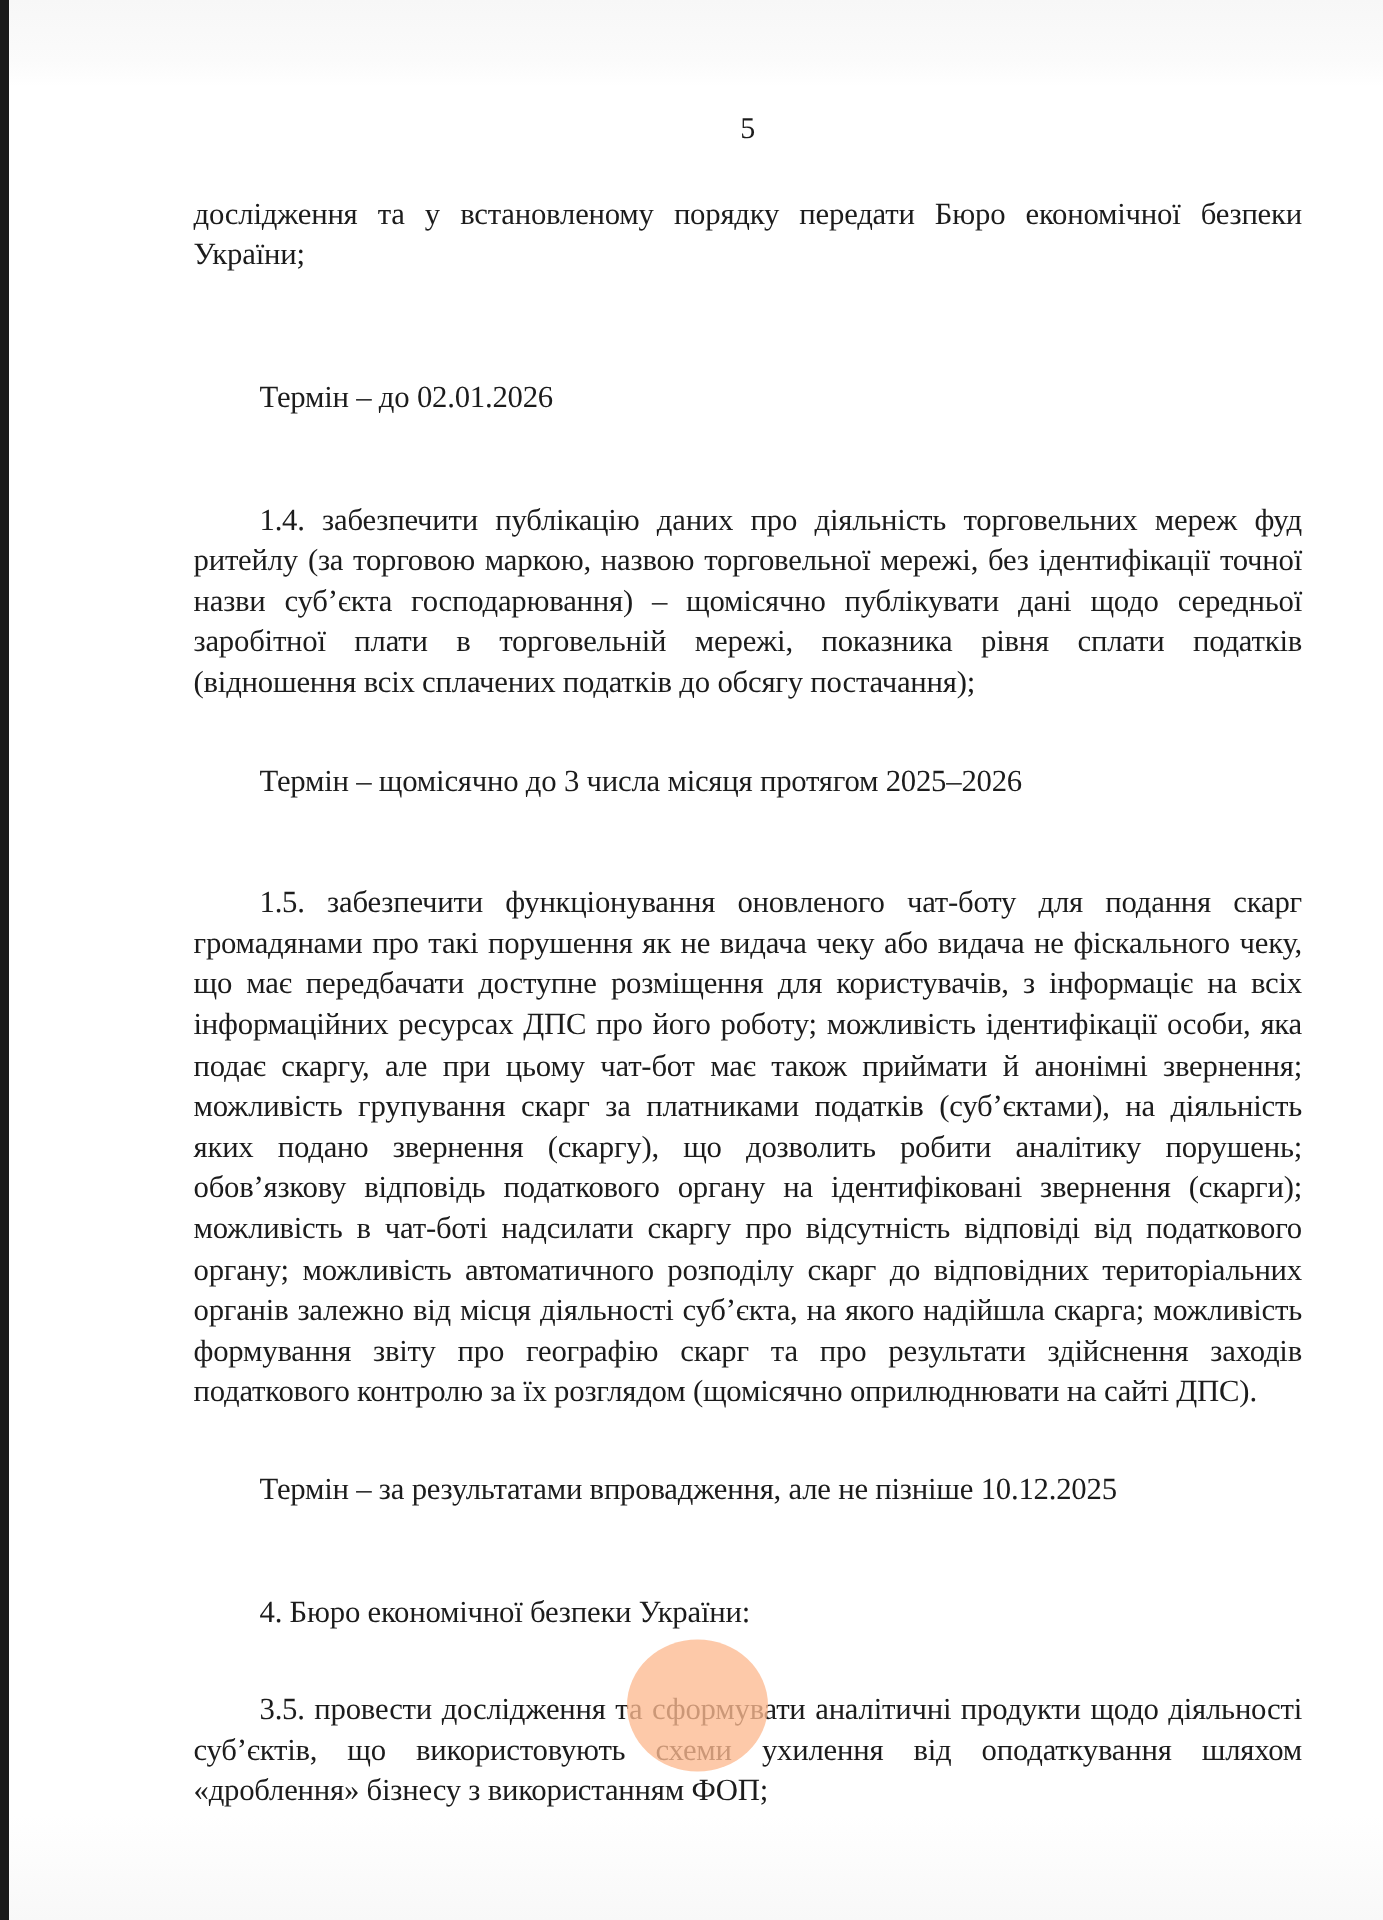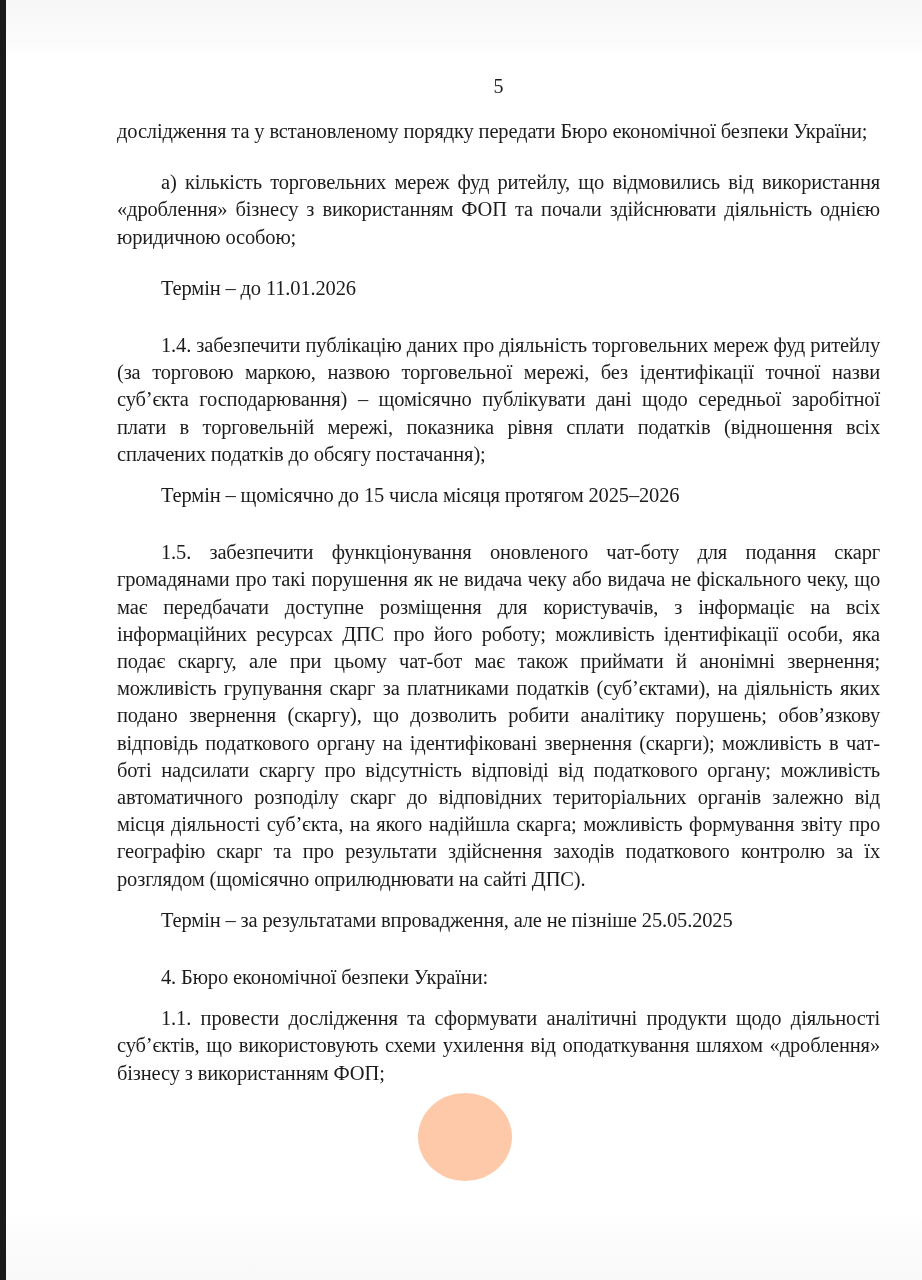--- a/index.html
+++ b/index.html
@@ -24,21 +24,21 @@
   .page {
     position: absolute; left: 115px; top: 72px; width: 767px;
   }
   .page-number {
     text-align: center; font-size: 20px; line-height: 28px;
     margin-left: 0; height: 28px; padding-left: 0;
   }
   .page-number span { display: inline-block; margin-left: 0; }
   .para {
     font-size: 20.5px; line-height: 27.2px; text-align: justify;
-    text-indent: 44px; margin: 2px;
+    text-indent: 44px; margin: 14px;
     letter-spacing: -0.15px;
   }
   .para.noindent { text-indent: 0; }
   .gap-s { height: 10px; }
   .gap-m { height: 16px; }
   .gap-l { height: 26px; }
   .touch-indicator {
     position: absolute; left: 418px; top: 1093px; width: 94px; height: 88px;
     border-radius: 50%;
     background: rgba(253, 186, 145, 0.78);
@@ -53,31 +53,30 @@
 
 <div class="page">
   <div class="page-number">
     <span>5</span>
   </div>
   <div class="gap-m"></div>
 
   <p class="para noindent">дослідження та у встановленому порядку передати Бюро економічної безпеки України;</p>
   <div class="gap-s"></div>
   <div class="gap-s"></div>
-  <p class="para">а) кількість торговельних мереж фуд ритейлу, що відмовились від використання «дроблення» бізнесу з використанням ФОП та почали здійснювати діяльність однією юридичною особою;</p>
   <div class="gap-s"></div>
   <div class="gap-s"></div>
-  <p class="para">Термін – до 11.01.2026</p>
+  <p class="para">Термін – до 02.01.2026</p>
   <div class="gap-l"></div>
   <p class="para">1.4. забезпечити публікацію даних про діяльність торговельних мереж фуд ритейлу (за торговою маркою, назвою торговельної мережі, без ідентифікації точної назви суб’єкта господарювання) – щомісячно публікувати дані щодо середньої заробітної плати в торговельній мережі, показника рівня сплати податків (відношення всіх сплачених податків до обсягу постачання);</p>
   <div class="gap-s"></div>
-  <p class="para">Термін – щомісячно до 15 числа місяця протягом 2025–2026</p>
+  <p class="para">Термін – щомісячно до 3 числа місяця протягом 2025–2026</p>
   <div class="gap-l"></div>
   <p class="para">1.5. забезпечити функціонування оновленого чат-боту для подання скарг громадянами про такі порушення як не видача чеку або видача не фіскального чеку, що має передбачати доступне розміщення для користувачів, з інформаціє на всіх інформаційних ресурсах ДПС про його роботу; можливість ідентифікації особи, яка подає скаргу, але при цьому чат-бот має також приймати й анонімні звернення; можливість групування скарг за платниками податків (суб’єктами), на діяльність яких подано звернення (скаргу), що дозволить робити аналітику порушень; обов’язкову відповідь податкового органу на ідентифіковані звернення (скарги); можливість в чат-боті надсилати скаргу про відсутність відповіді від податкового органу; можливість автоматичного розподілу скарг до відповідних територіальних органів залежно від місця діяльності суб’єкта, на якого надійшла скарга; можливість формування звіту про географію скарг та про результати здійснення заходів податкового контролю за їх розглядом (щомісячно оприлюднювати на сайті ДПС).</p>
   <div class="gap-s"></div>
-  <p class="para">Термін – за результатами впровадження, але не пізніше 25.05.2025</p>
+  <p class="para">Термін – за результатами впровадження, але не пізніше 10.12.2025</p>
   <div class="gap-l"></div>
   <p class="para">4. Бюро економічної безпеки України:</p>
   <div class="gap-s"></div>
-  <p class="para">1.1. провести дослідження та сформувати аналітичні продукти щодо діяльності суб’єктів, що використовують схеми ухилення від оподаткування шляхом «дроблення» бізнесу з використанням ФОП;</p>
+  <p class="para">3.5. провести дослідження та сформувати аналітичні продукти щодо діяльності суб’єктів, що використовують схеми ухилення від оподаткування шляхом «дроблення» бізнесу з використанням ФОП;</p>
 </div>
 
 <div class="touch-indicator"></div>
 
 </body></html>

